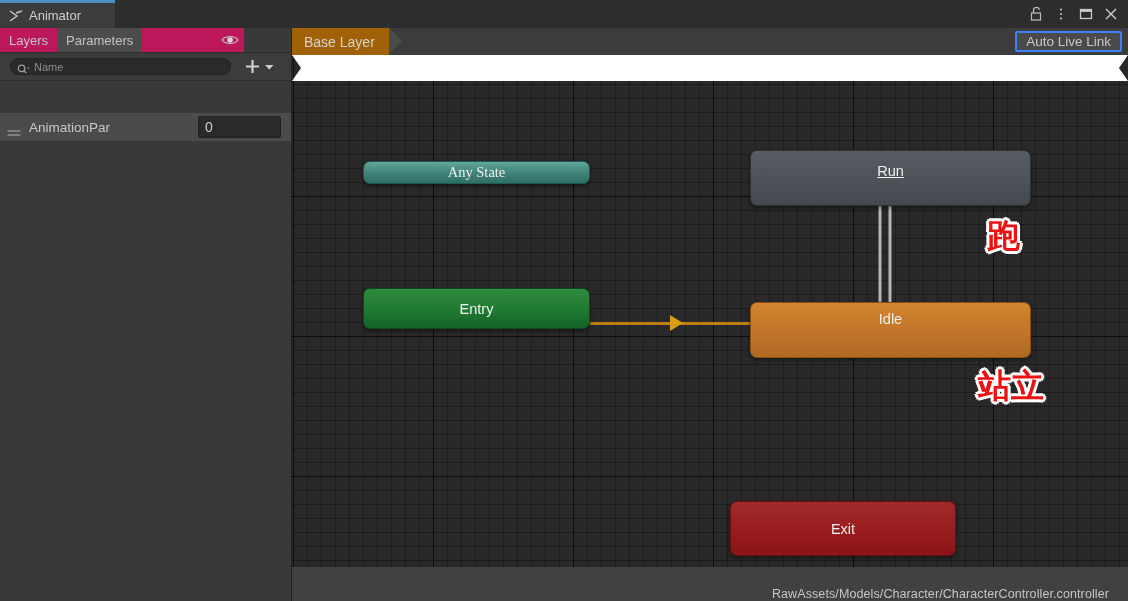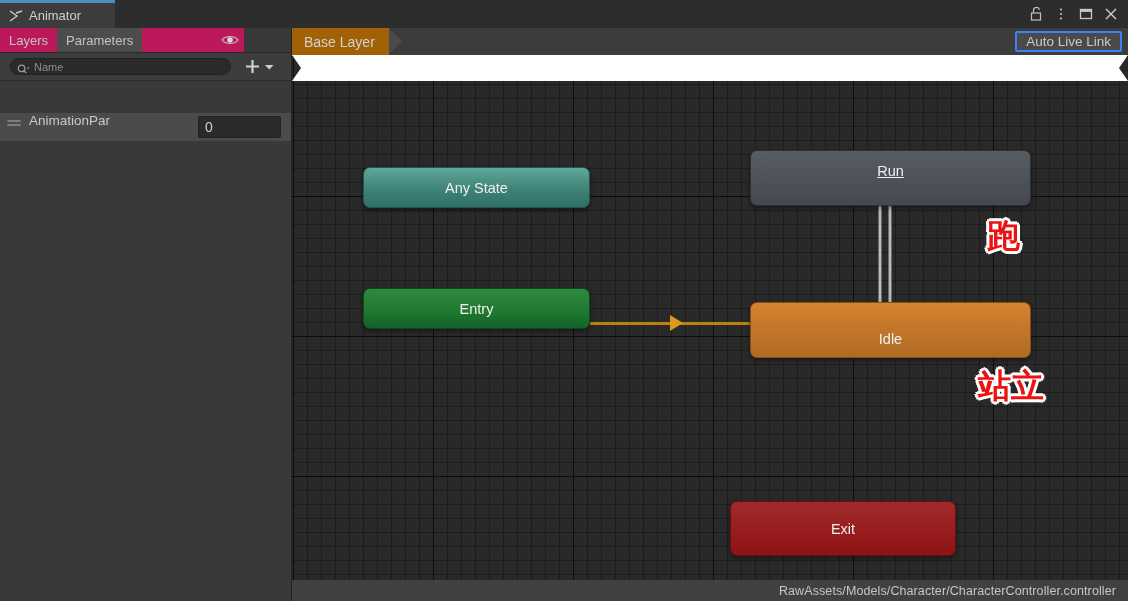--- a/index.html
+++ b/index.html
@@ -166,20 +166,21 @@
     background: #2b2b2b;
   }
 
   .param-row {
     position: absolute;
     left: 0; top: 85px;
     width: 292px;
     height: 28px;
     background: #4b4b4b;
     display: flex;
+    align-items: center;
   }
   .param-handle {
     margin-left: 7px;
     width: 14px;
     height: 8px;
     display: block;
   }
   .param-name {
     margin-left: 8px;
     color: #c9c9c9;
@@ -273,51 +274,52 @@
       linear-gradient(to right, rgba(0,0,0,0.55) 1px, transparent 1px),
       linear-gradient(to bottom, rgba(0,0,0,0.55) 1px, transparent 1px);
     background-size: 14px 14px, 14px 14px, 140px 140px, 140px 140px;
     background-position: 1px 1px, 1px 1px, 1px 1px, 1px 1px;
   }
 
   .statusbar {
     position: absolute;
     left: 0; bottom: 0;
     width: 836px;
-    height: 21px;
+    height: 34px;
     background: #414141;
     display: flex;
-    align-items: center;
+    align-items: flex-end;
     justify-content: flex-end;
-    padding-right: 12px;
+    padding-right: 19px;
     box-sizing: border-box;
   }
   .statusbar-text {
     color: #c6c6c6;
     font-size: 12.5px;
     letter-spacing: 0.1px;
   }
 
   
   .node {
     position: absolute;
     border-radius: 7px;
     display: flex;
     align-items: center;
     justify-content: center;
     color: #f0f0f0;
     font-size: 14.5px;
     box-shadow: 0 2px 4px rgba(0,0,0,0.45);
   }
   .node-anystate {
-    left: 71px; top: 112px;
-    width: 227px; height: 41px;
+    left: 71px; top: 106px;
+    width: 227px; height: 23px;
     background: linear-gradient(to bottom, #62a79b 0%, #3f8278 55%, #2f6f66 100%);
     border: 1px solid #1f5a52;
     box-sizing: border-box;
+    font-family: Liberation Serif, serif;
   }
   .node-entry {
     left: 71px; top: 233px;
     width: 227px; height: 41px;
     background: linear-gradient(to bottom, #2f8a3d 0%, #1f7a31 55%, #146328 100%);
     border: 1px solid #0d4a1d;
     box-sizing: border-box;
   }
   .node-run {
     left: 458px; top: 95px;
@@ -329,21 +331,21 @@
     padding-top: 12px;
     text-decoration: underline;
   }
   .node-idle {
     left: 458px; top: 247px;
     width: 281px; height: 56px;
     background: linear-gradient(to bottom, #d4842e 0%, #c2762a 50%, #b06a24 100%);
     border: 1px solid #8a4f13;
     box-sizing: border-box;
     align-items: flex-start;
-    padding-top: 28px;
+    padding-top: 8px;
   }
   .node-exit {
     left: 438px; top: 446px;
     width: 226px; height: 55px;
     background: linear-gradient(to bottom, #a02b2b 0%, #9a1f20 45%, #8c1416 100%);
     border: 1px solid #6b0e10;
     box-sizing: border-box;
   }
 
   

